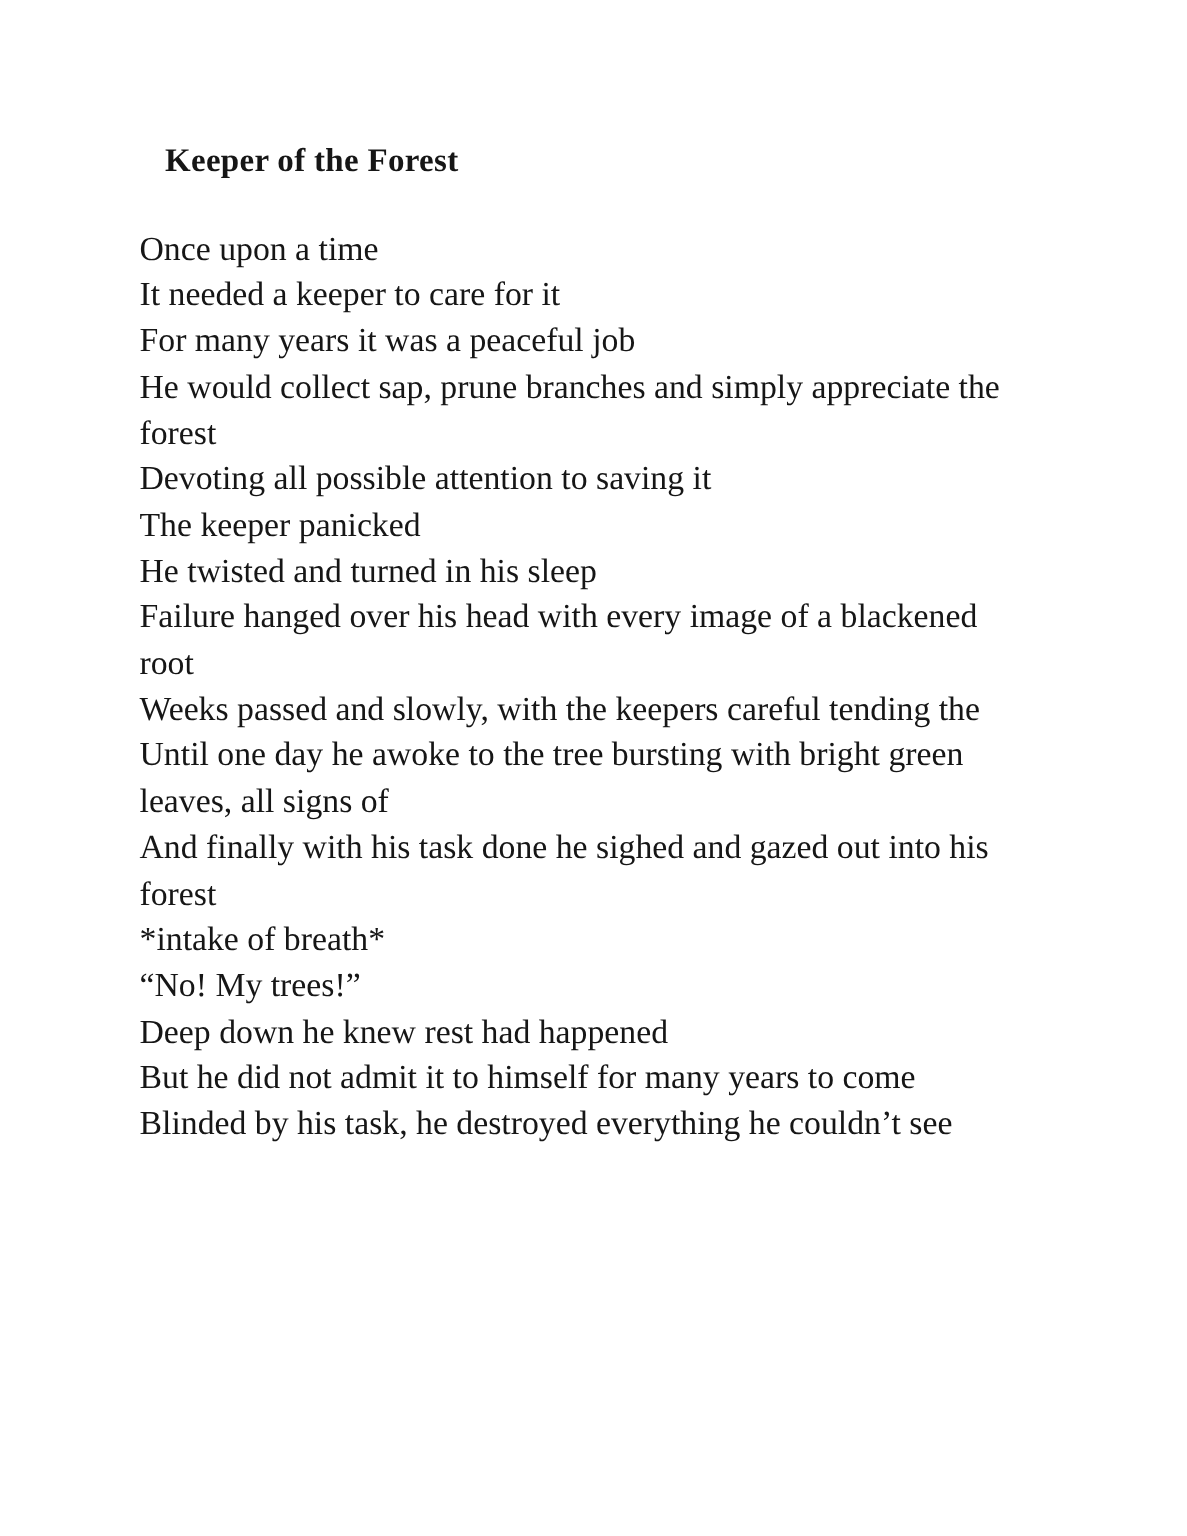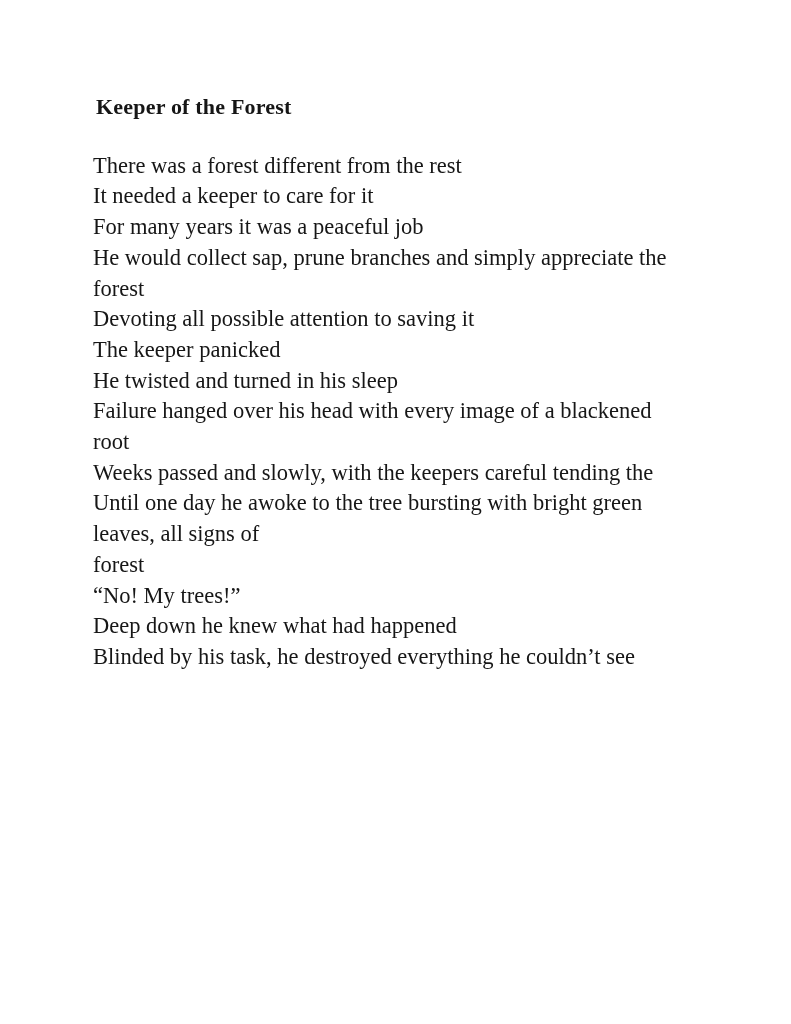--- a/index.html
+++ b/index.html
@@ -15,49 +15,52 @@
     overflow: hidden;
     box-sizing: border-box;
     padding: 92px 90px 0 93px;
     font-family: "Liberation Serif", "DejaVu Serif", serif;
     color: #161616;
   }
   .doc-title {
     font-size: 22px;
     font-weight: bold;
     line-height: 30.7px;
-    margin: 0 0 28px 3px;
+    margin: 0 0 28px 17px;
     letter-spacing: 0.2px;
   }
   .poem-body {
     font-size: 22.5px;
     line-height: 30.7px;
     font-weight: normal;
   }
   .poem-line {
     white-space: nowrap;
   }
 </style>
 </head>
 <body>
 
 <div class="page">
   <h1 class="doc-title">Keeper of the Forest</h1>
   <div class="poem-body">
-    <div class="poem-line">There was a forest different from the rest</div>
+    <div class="poem-line">Once upon a time</div>
     <div class="poem-line">It needed a keeper to care for it</div>
     <div class="poem-line">For many years it was a peaceful job</div>
     <div class="poem-line">He would collect sap, prune branches and simply appreciate the</div>
     <div class="poem-line">forest</div>
     <div class="poem-line">Devoting all possible attention to saving it</div>
     <div class="poem-line">The keeper panicked</div>
     <div class="poem-line">He twisted and turned in his sleep</div>
     <div class="poem-line">Failure hanged over his head with every image of a blackened</div>
     <div class="poem-line">root</div>
     <div class="poem-line">Weeks passed and slowly, with the keepers careful tending the</div>
     <div class="poem-line">Until one day he awoke to the tree bursting with bright green</div>
     <div class="poem-line">leaves, all signs of</div>
+    <div class="poem-line">And finally with his task done he sighed and gazed out into his</div>
     <div class="poem-line">forest</div>
+    <div class="poem-line">*intake of breath*</div>
     <div class="poem-line">“No! My trees!”</div>
-    <div class="poem-line">Deep down he knew what had happened</div>
+    <div class="poem-line">Deep down he knew rest had happened</div>
+    <div class="poem-line">But he did not admit it to himself for many years to come</div>
     <div class="poem-line">Blinded by his task, he destroyed everything he couldn’t see</div>
   </div>
 </div>
 
 </body></html>

